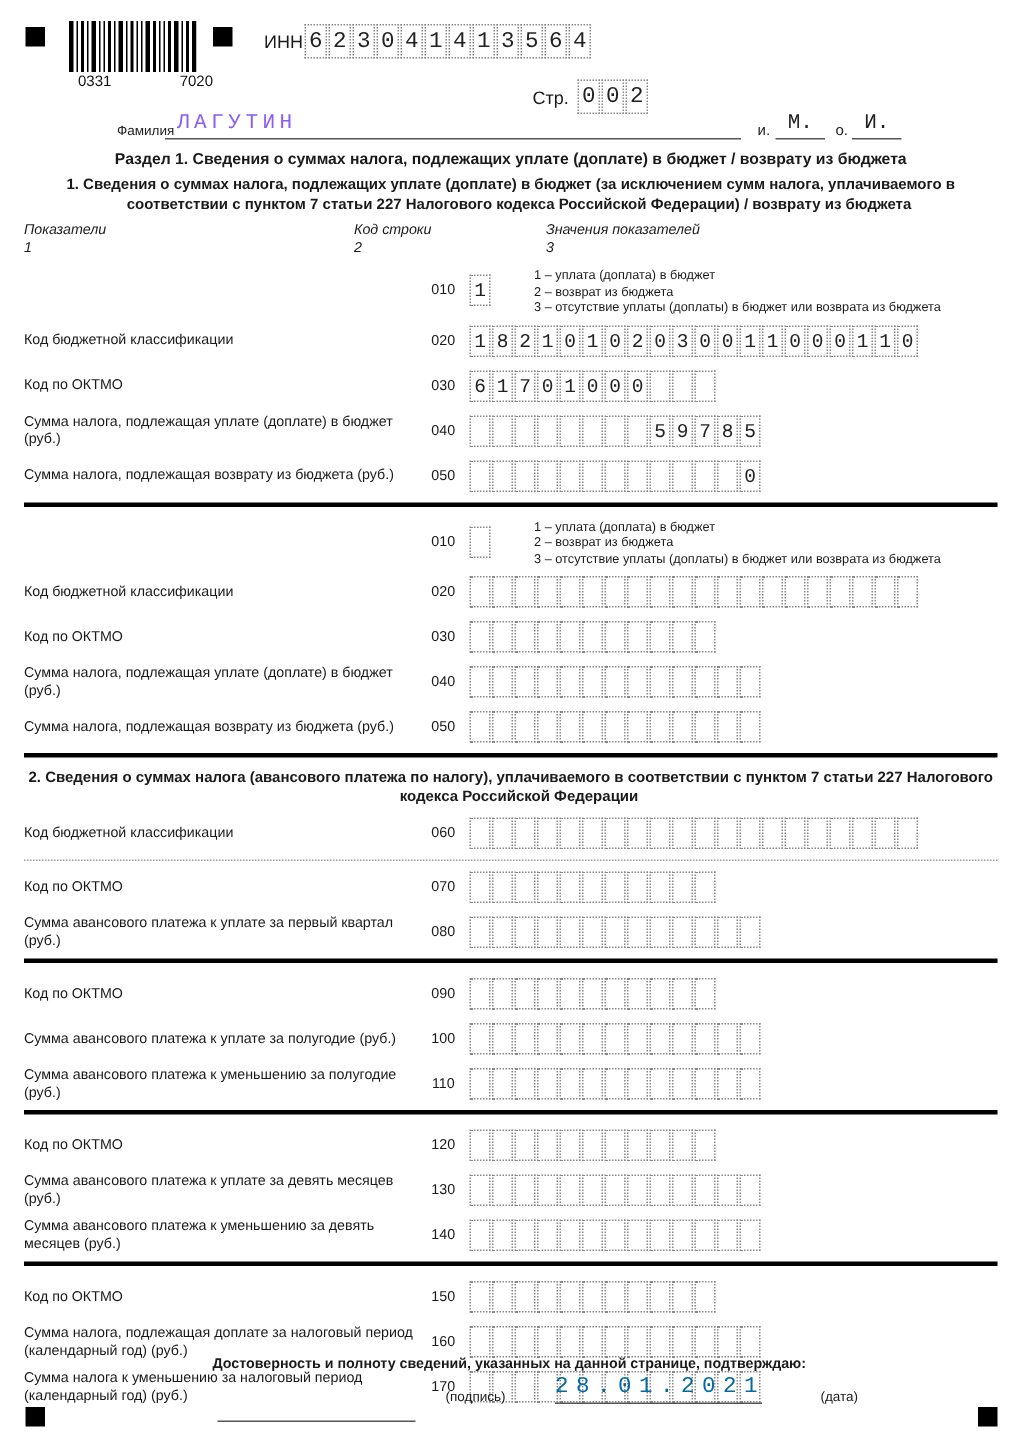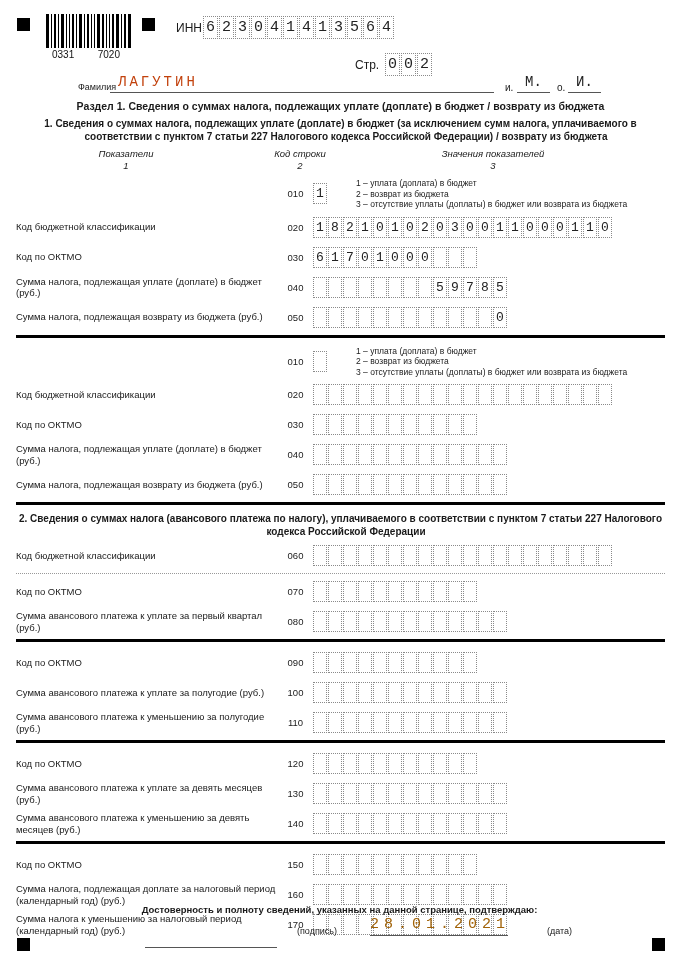--- a/index.html
+++ b/index.html
@@ -14,43 +14,43 @@
   
   .sq { position:absolute; width:13px; height:13px; background:#000; }
   .sq-tl { left:17px; top:18px; }
   .sq-t2 { left:142px; top:18px; }
   .sq-bl { left:17px; bottom:9px; }
   .sq-br { right:14px; bottom:9px; }
 
   
   .hdr { position:relative; height:97px; }
   .barcode { position:absolute; left:46px; top:14px; }
-  .barcode-nums { position:absolute; left:52px; top:49px; width:68px;
+  .barcode-nums { position:absolute; left:52px; top:49px; width:90px;
     display:flex; justify-content:space-between; font-size:10px; color:#111; }
   .inn-label { position:absolute; left:176px; top:21px; font-size:12px; }
   .inn-cells { position:absolute; left:203px; top:16px; }
   .str-label { position:absolute; left:355px; top:58px; font-size:12px; }
   .str-cells { position:absolute; left:385px; top:53px; }
   .fam-label { position:absolute; left:78px; top:82px; font-size:9px; color:#222; }
   .fam-value { position:absolute; left:110px; top:74px; width:384px;
-    border-bottom:1px solid #555; font-size:14px; letter-spacing:3px; color:#c2410c; padding-left:8px; height:19px; }
+    border-bottom:1px solid #555; font-size:14px; letter-spacing:3px; color:#8b5cf6; padding-left:8px; height:19px; }
   .io-label { position:absolute; top:82px; font-size:10px; }
   .i-label { left:505px; } .o-label { left:557px; }
   .i-val { position:absolute; left:517px; top:74px; width:33px; border-bottom:1px solid #555;
     font-size:14px; color:#222; text-align:center; height:19px; }
   .o-val { position:absolute; left:568px; top:74px; width:33px; border-bottom:1px solid #555;
     font-size:14px; color:#222; text-align:center; height:19px; }
 
   
   .content { padding:0 14px 0 16px; }
   .sec-title { text-align:center; font-weight:bold; font-size:10.5px; margin:3px 0 6px 0; }
   .sub-title { font-weight:bold; font-size:10px; line-height:12.5px; margin-bottom:5px;
     padding-left:11px; text-indent:-11px;text-align:center; }
   .colheads { display:flex; font-style:italic; font-size:9.5px; line-height:11.5px;
-    margin:2px 0 7px 0; text-align:center; }
+    margin:2px 0 7px 0; text-align:left; }
   .colheads .c1 { width:220px; } .colheads .c2 { width:128px; } .colheads .c3 { width:258px; }
 
   .frow { display:flex; align-items:center; margin-bottom:5px; min-height:25px; }
   .frow .lbl { width:262px; font-size:9.5px; line-height:11.5px; color:#1a1a1a; }
   .frow .code { width:35px; font-size:9.5px; text-align:center; flex:none; }
   .cells { display:flex; flex:none; }
   .cell { width:14px; height:21px; border:1px dotted #8a8a8a; margin-right:1px; flex:none;
     font-family:"Liberation Mono","DejaVu Sans Mono",monospace; font-size:13px; line-height:19px;
     text-align:center; color:#222; }
   .cells.big .cell { width:15px; height:23px; font-size:15px; line-height:21px; }
@@ -59,21 +59,21 @@
 
   .thick { border:none; border-top:3px solid #000; margin:3px 0 8px 0; }
   .thin  { border:none; border-top:1px dotted #999; margin:0 0 5px 0; }
 
   
   .footer { position:absolute; left:0; bottom:0; width:679px; height:58px; }
   .foot-confirm { text-align:center; font-weight:bold; font-size:9.5px; margin-top:2px; }
   .sign-line { position:absolute; left:145px; top:32px; width:132px; border-bottom:1px solid #555; height:14px; }
   .sign-label { position:absolute; left:297px; top:24px; font-size:9px; }
   .date-val { position:absolute; left:370px; top:14px; width:138px; border-bottom:1px solid #555;
-    font-size:15px; letter-spacing:5px; color:#a16207; text-align:center; height:20px; }
+    font-size:15px; letter-spacing:5px; color:#0369a1; text-align:center; height:20px; }
   .date-label { position:absolute; left:518px; top:24px; font-size:9px;padding-left:29px; }
 </style>
 </head>
 <body>
 
 <div class="sq sq-tl"></div>
 <div class="sq sq-t2"></div>
 <div class="sq sq-bl"></div>
 <div class="sq sq-br"></div>
 

